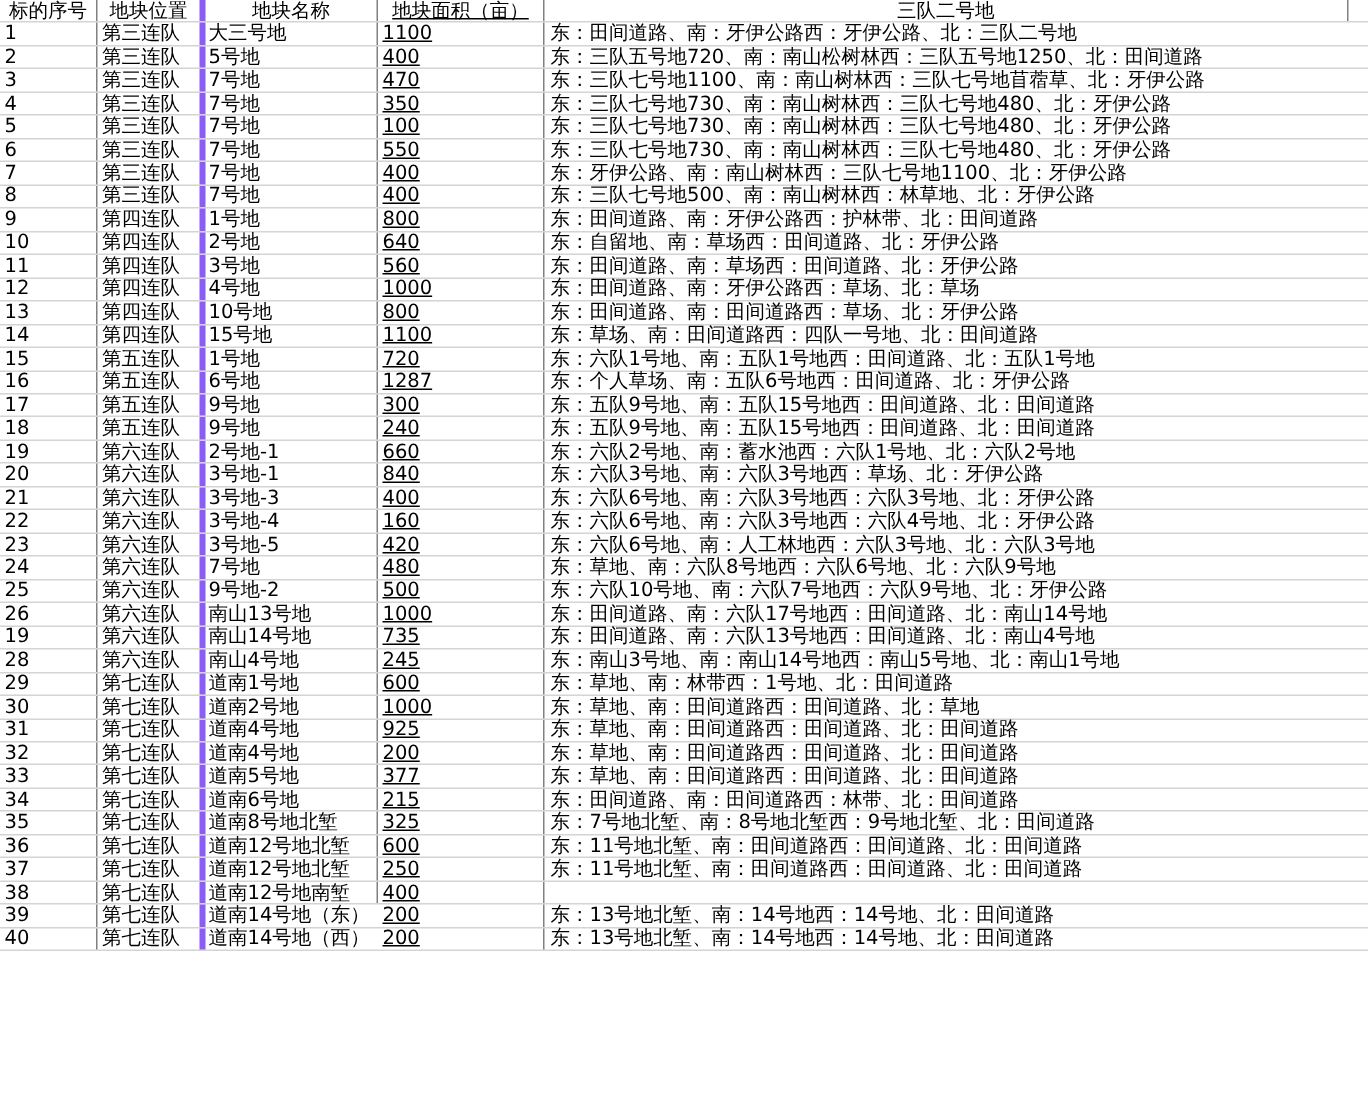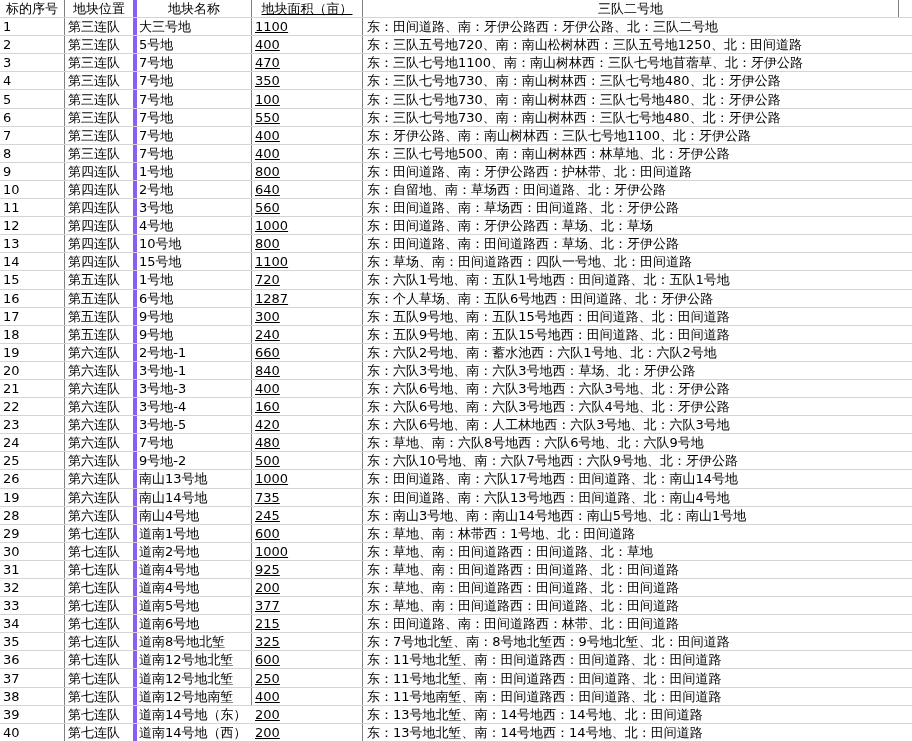--- a/index.html
+++ b/index.html
@@ -4,21 +4,21 @@
 <style>
   * { margin: 0; padding: 0; box-sizing: border-box; }
   html, body { background: #ffffff; }
   body {
     font-family: "DejaVu Sans", sans-serif;
     color: #000000;
     font-size: 13px;
   }
   .sheet {
     width: 912px;
-    height: 742px;
+    height: 634px;
     display: flex;
     flex-direction: column;
     background: #ffffff;
     overflow: hidden;
   }
   .row {
     flex: 1 1 0;
     display: flex;
     align-items: center;
     border-bottom: 1px solid #d4d4d4;
@@ -349,21 +349,20 @@
     <div class="cell c3">道南12号地北堑</div>
     <div class="cell c4">250</div>
     <div class="cell c5">东：11号地北堑、南：田间道路西：田间道路、北：田间道路</div>
   </div>
 
   <div class="row">
     <div class="cell c1">38</div>
     <div class="cell c2">第七连队</div>
     <div class="cell c3">道南12号地南堑</div>
     <div class="cell c4">400</div>
-    <div class="cell c5">东：11号地南堑、南：田间道路西：田间道路、北：田间道路</div>
   </div>
 
   <div class="row">
     <div class="cell c1">39</div>
     <div class="cell c2">第七连队</div>
     <div class="cell c3 no-sep">道南14号地（东）</div>
     <div class="cell c4">200</div>
     <div class="cell c5">东：13号地北堑、南：14号地西：14号地、北：田间道路</div>
   </div>
 

